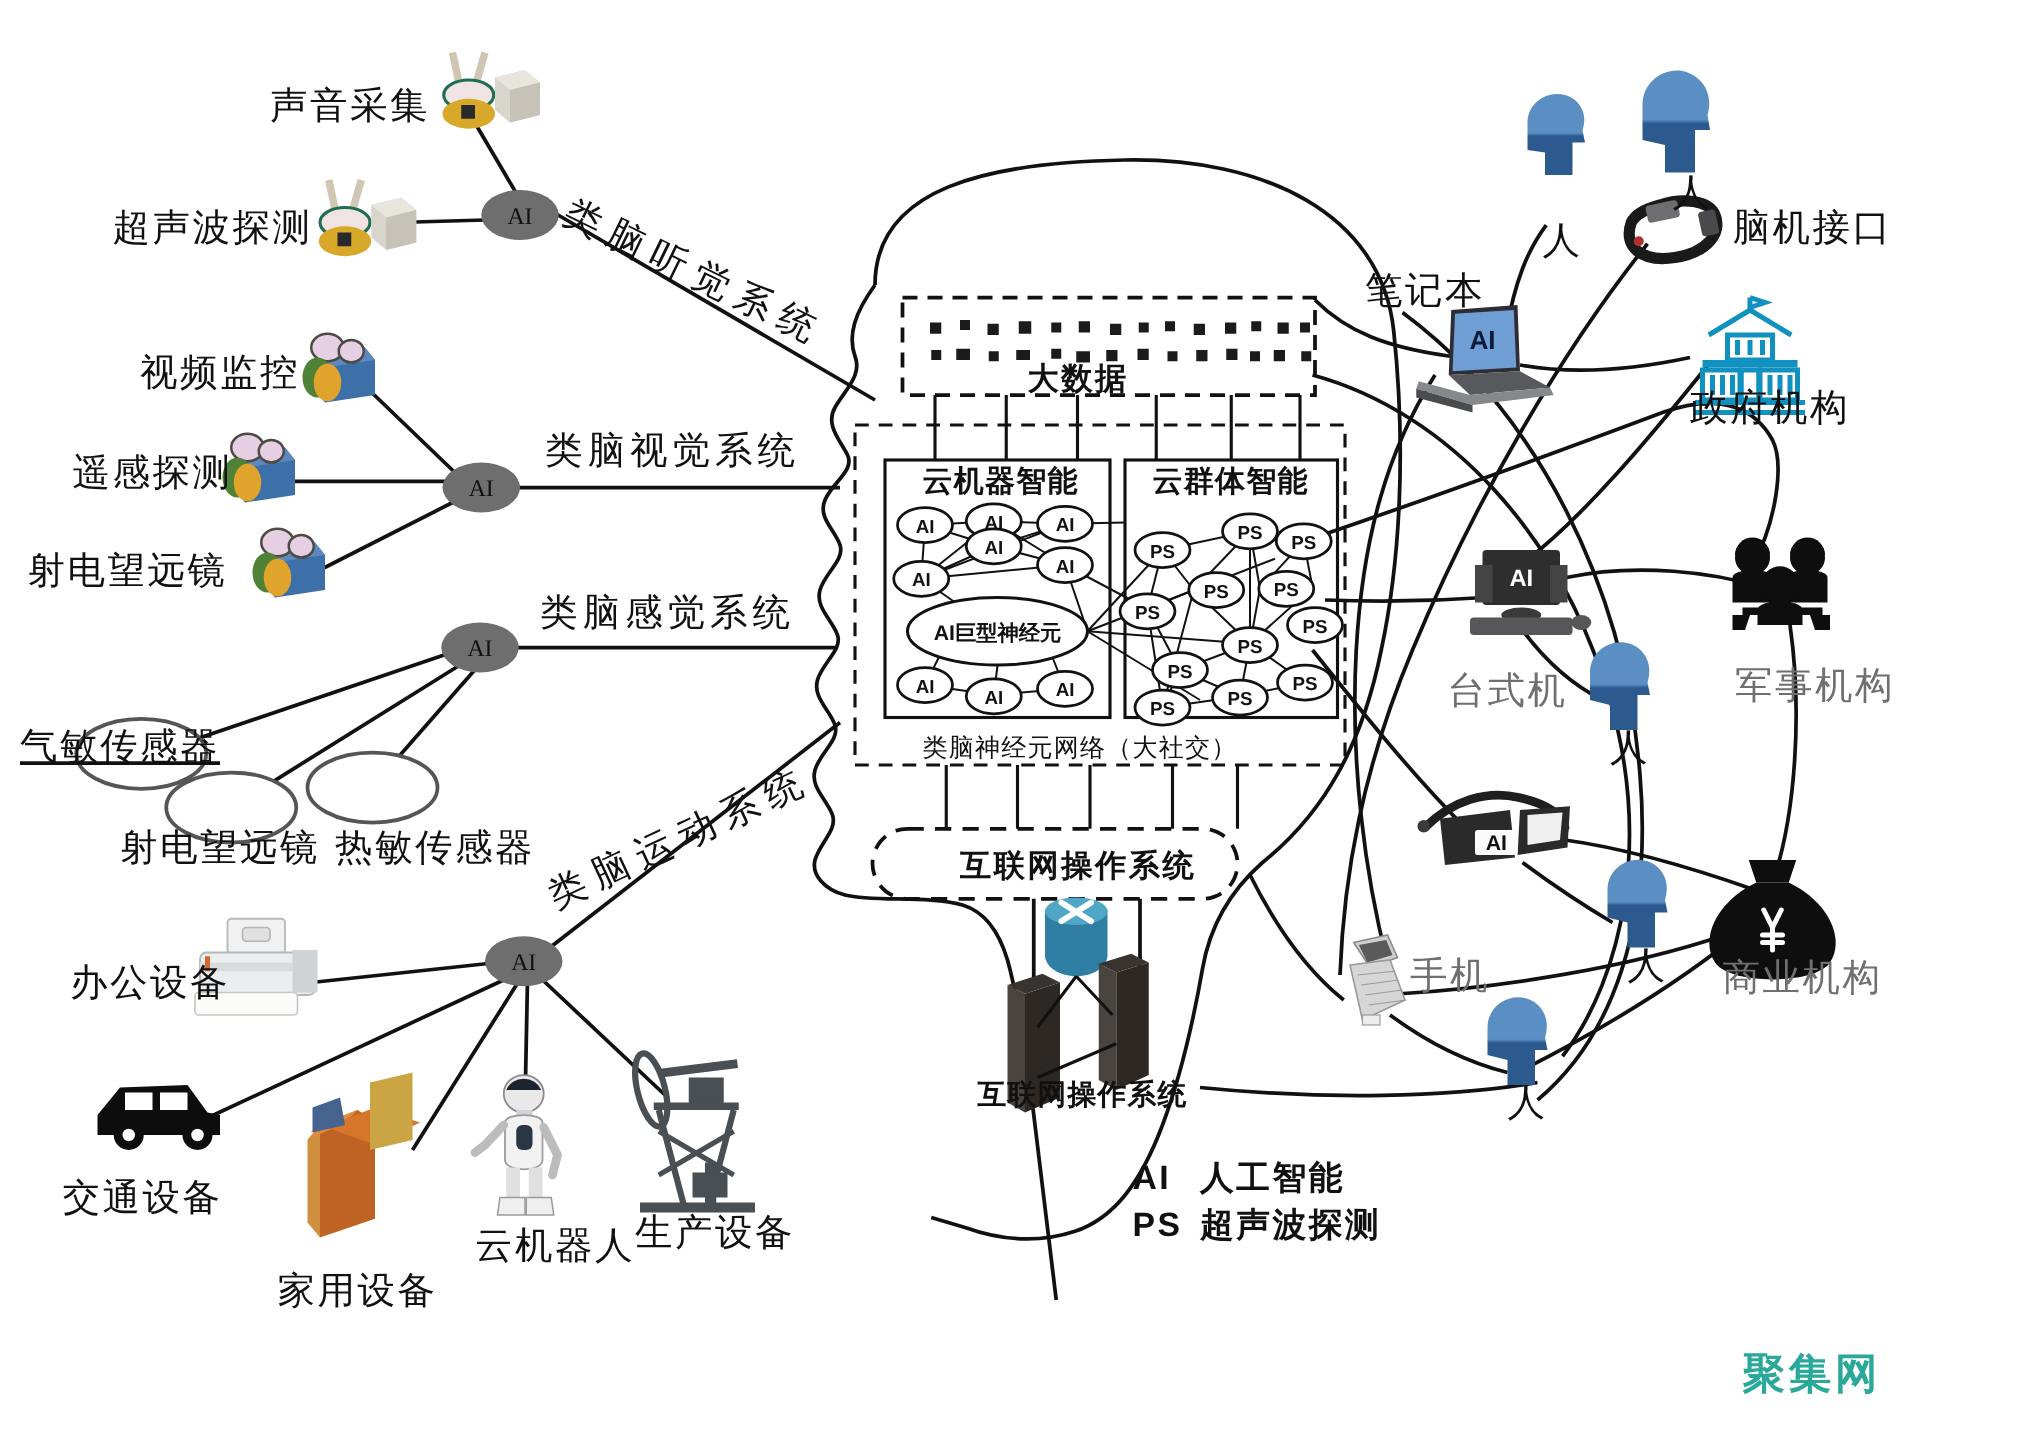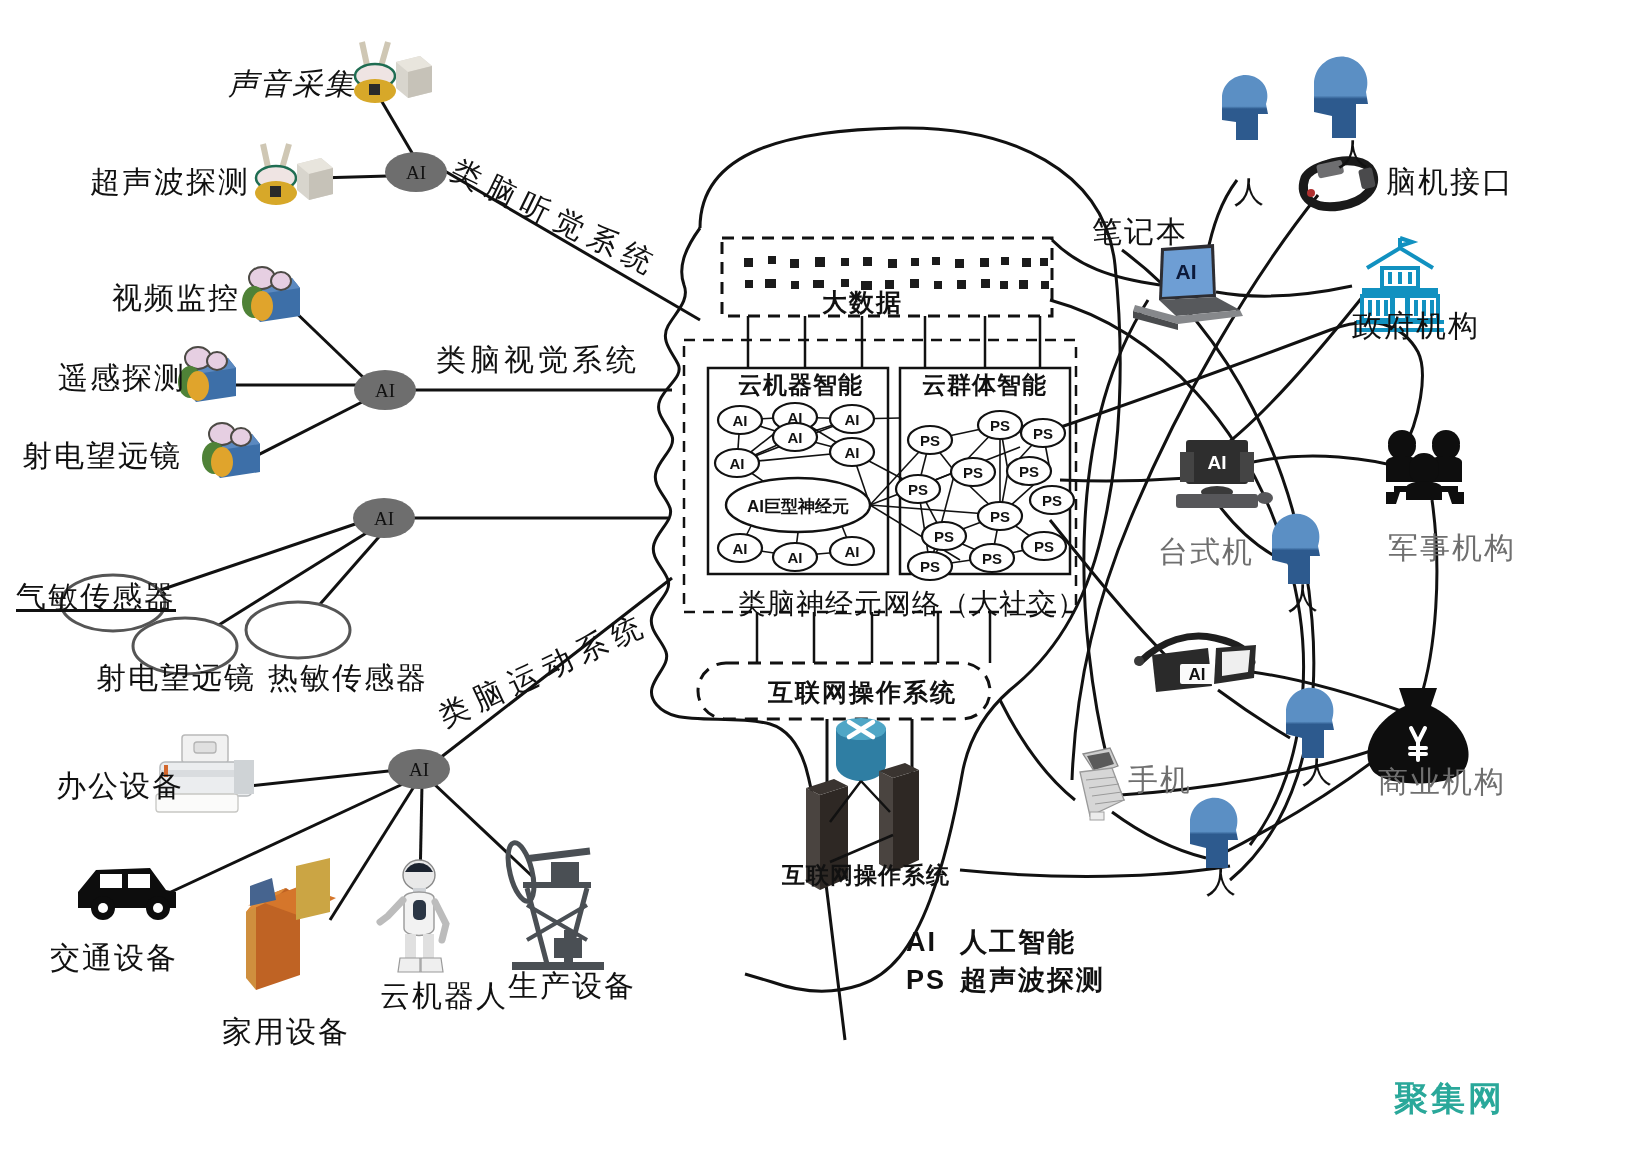--- a/index.html
+++ b/index.html
@@ -588,44 +588,45 @@
       <path d="M1272,538 C1272,520 1290,510 1304,515 C1318,520 1322,534 1318,546 L1320,556 L1310,556 L1310,584 L1288,584 L1288,564 L1272,560 Z" fill="url(#headGrad)"></path>
     </g>
     <g>
       <path d="M1286,712 C1286,694 1304,684 1318,689 C1332,694 1336,708 1332,720 L1334,730 L1324,730 L1324,758 L1302,758 L1302,738 L1286,734 Z" fill="url(#headGrad)"></path>
     </g>
     <g>
       <path d="M1190,822 C1190,804 1208,794 1222,799 C1236,804 1240,818 1236,830 L1238,840 L1228,840 L1228,868 L1206,868 L1206,848 L1190,844 Z" fill="url(#headGrad)"></path>
     </g>
   </svg>
 
-  <div class="lbl cjk-label" style="left:228px;top:64px;font-style:italic;">声音采集</div>
+  <div class="lbl cjk-label" style="left:216px;top:64px;">声音采集</div>
   <div class="lbl cjk-label" style="left:90px;top:162px;">超声波探测</div>
   <div class="lbl cjk-label diag" style="left:462px;top:150px;transform:rotate(26deg);letter-spacing:8px;">类脑听觉系统</div>
 
   <div class="lbl cjk-label" style="left:112px;top:278px;">视频监控</div>
   <div class="lbl cjk-label" style="left:34px;top:358px;margin-left:24px;">遥感探测</div>
   <div class="lbl cjk-label" style="left:22px;top:436px;">射电望远镜</div>
   <div class="lbl cjk-label" style="left:436px;top:340px;letter-spacing:4px;">类脑视觉系统</div>
 
   <div class="lbl cjk-label" style="left:16px;top:577px;text-decoration:underline;">气敏传感器</div>
   <div class="lbl cjk-label" style="left:96px;top:658px;">射电望远镜</div>
   <div class="lbl cjk-label" style="left:268px;top:658px;">热敏传感器</div>
+  <div class="lbl cjk-label" style="left:432px;top:470px;letter-spacing:4px;">类脑感觉系统</div>
 
   <div class="lbl cjk-label" style="left:56px;top:766px;">办公设备</div>
   <div class="lbl cjk-label" style="left:50px;top:938px;">交通设备</div>
   <div class="lbl cjk-label" style="left:222px;top:1012px;">家用设备</div>
   <div class="lbl cjk-label" style="left:380px;top:976px;">云机器人</div>
   <div class="lbl cjk-label" style="left:508px;top:966px;">生产设备</div>
   <div class="lbl cjk-label diag" style="left:432px;top:700px;transform:rotate(-25deg);letter-spacing:8px;">类脑运动系统</div>
 
   <div class="lbl sans-bold" style="left:822px;top:286px;font-size:25px;letter-spacing:2px;">大数据</div>
   <div class="lbl sans-bold" style="left:738px;top:369px;font-size:24px;letter-spacing:1px;">云机器智能</div>
   <div class="lbl sans-bold" style="left:922px;top:369px;font-size:24px;letter-spacing:1px;">云群体智能</div>
-  <div class="lbl cjk-label-sm" style="left:738px;top:585px;font-size:28px;">类脑神经元网络（大社交）</div>
+  <div class="lbl cjk-label-sm" style="left:738px;top:585px;font-size:20px;">类脑神经元网络（大社交）</div>
   <div class="lbl sans-bold" style="left:768px;top:676px;font-size:25px;letter-spacing:2px;">互联网操作系统</div>
   <div class="lbl sans-bold" style="left:782px;top:860px;font-size:23px;letter-spacing:1px;">互联网操作系统</div>
 
   <div class="lbl cjk-label" style="left:1092px;top:212px;">笔记本</div>
   <div class="lbl cjk-label" style="left:1386px;top:162px;">脑机接口</div>
   <div class="lbl cjk-label" style="left:1352px;top:306px;">政府机构</div>
   <div class="lbl cjk-label gray-label" style="left:1158px;top:532px;">台式机</div>
   <div class="lbl cjk-label gray-label" style="left:1388px;top:528px;">军事机构</div>
   <div class="lbl cjk-label gray-label" style="left:1128px;top:760px;">手机</div>
   <div class="lbl cjk-label gray-label" style="left:1378px;top:762px;">商业机构</div>

